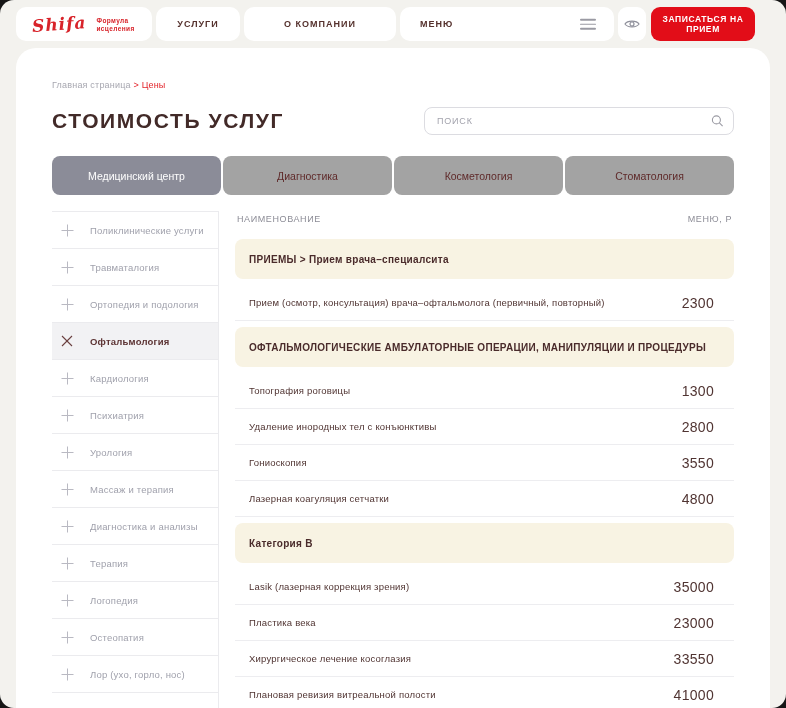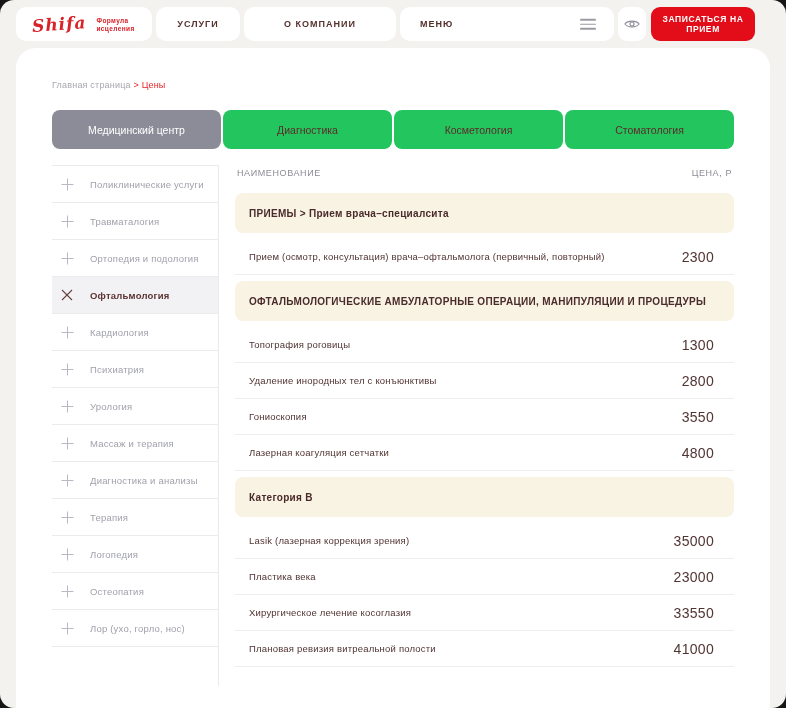--- a/index.html
+++ b/index.html
@@ -60,21 +60,21 @@
   .search input{
     width:100%;height:28px;box-sizing:border-box;border:1px solid #dcdce1;border-radius:8px;
     padding:0 30px 0 12px;font-family:"Liberation Sans", sans-serif;
     font-size:9px;letter-spacing:.8px;color:#55312d;background:#fff;outline:none;
   }
   .search input::placeholder{color:#a3a3ad;text-transform:uppercase;}
   .search .search-ic{position:absolute;right:10px;top:50%;transform:translateY(-50%);}
   
   .tabs{display:flex;gap:2px;margin-top:20px;}
   .tab{
-    flex:1;height:39px;border:none;border-radius:8px;background:#22c55e;
+    flex:1;height:39px;border:none;border-radius:8px;background:#a3a3a3;
     font-family:"Liberation Sans", sans-serif;font-size:10.5px;font-weight:400;
     color:#5f2a2a;cursor:pointer;
   }
   .tab.active{background:#8b8c98;color:#fff;}
   
   .content{display:flex;margin-top:16px;}
   .sidebar{
     width:166px;flex:none;border-top:1px solid #ebebee;border-right:1px solid #ebebee;
     height:520px;
   }
@@ -138,20 +138,30 @@
   </header>
 
   <main class="card">
 
     <div class="breadcrumb">
       <span class="bc-home">Главная страница</span>
       <span class="bc-sep">&gt;</span>
       <span class="bc-current">Цены</span>
     </div>
 
+    <div class="title-row">
+      <h1 class="page-title">СТОИМОСТЬ УСЛУГ</h1>
+      <div class="search">
+        <input type="text" placeholder="ПОИСК" style="">
+        <svg class="search-ic" width="13" height="13" viewBox="0 0 13 13">
+          <circle cx="5.4" cy="5.4" r="4" fill="none" stroke="#9a9aa3" stroke-width="1.1"></circle>
+          <line x1="8.4" y1="8.4" x2="11.6" y2="11.6" stroke="#9a9aa3" stroke-width="1.1"></line>
+        </svg>
+      </div>
+    </div>
 
     <div class="tabs" id="tabs">
         <button class="tab active">Медицинский центр</button>
         <button class="tab">Диагностика</button>
         <button class="tab">Косметология</button>
         <button class="tab">Стоматология</button>
       </div>
 
     <div class="content">
       <aside class="sidebar" id="sidebar">
@@ -269,21 +279,21 @@
                 <line x1="6.5" y1="0.5" x2="6.5" y2="12.5" stroke="#b9b9c2" stroke-width="1"></line>
                 <line x1="0.5" y1="6.5" x2="12.5" y2="6.5" stroke="#b9b9c2" stroke-width="1"></line>
               </svg>
             </span>
             <span class="lbl">Лор (ухо, горло, нос)</span>
           </div>
         </aside>
       <section class="table">
         <div class="thead">
           <span>НАИМЕНОВАНИЕ</span>
-          <span>ЦЕНА, Р</span>
+          <span>МЕНЮ, Р</span>
         </div>
         <div id="rows">
             <div class="sec-row">
               <span class="lbl">ПРИЕМЫ &gt; Прием врача–специалсита</span>
             </div>
             <div class="item-row">
               <span class="lbl">Прием (осмотр, консультация) врача–офтальмолога (первичный, повторный)</span>
               <span class="price">2300</span>
             </div>
             <div class="sec-row">

